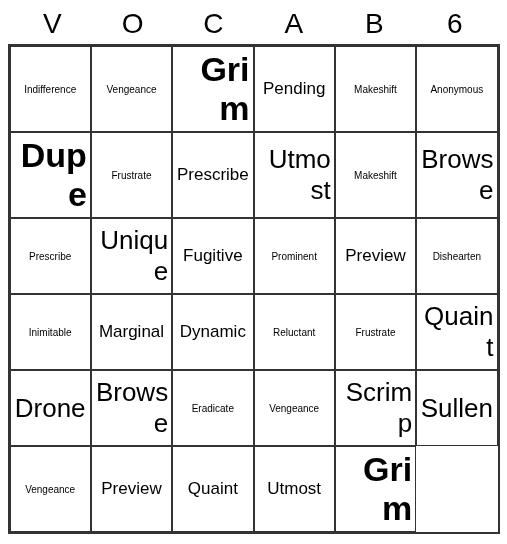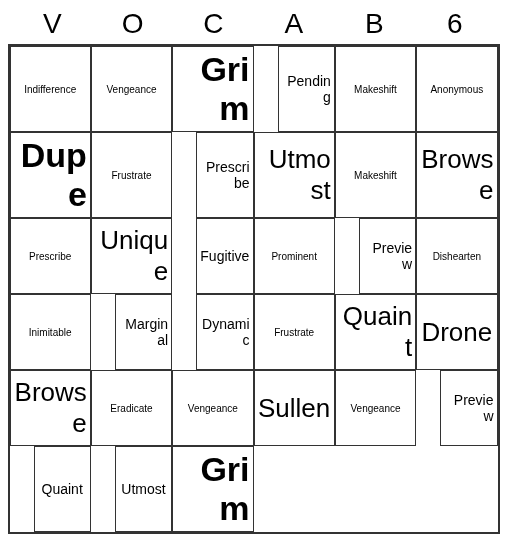--- a/index.html
+++ b/index.html
@@ -44,22 +44,21 @@
       justify-content: center;
       text-align: right;
       padding: 3px;
       word-break: break-word;
       hyphens: auto;
     }
     .cell-small {
       font-size: 10px;
     }
     .cell-medium {
-      font-size: 14px;
-      margin-left: 24px;
+      font-size: 17px;
     }
     .cell-large {
       font-size: 26px;
       font-weight: normal;
     }
     .cell-xlarge {
       font-size: 34px;
       font-weight: bold;
     }
   </style>
@@ -90,25 +89,27 @@
     <div class="cell cell-large">Browse</div>
     <div class="cell cell-small">Prescribe</div>
     <div class="cell cell-large">Unique</div>
     <div class="cell cell-medium">Fugitive</div>
     <div class="cell cell-small">Prominent</div>
     <div class="cell cell-medium">Preview</div>
     <div class="cell cell-small">Dishearten</div>
     <div class="cell cell-small">Inimitable</div>
     <div class="cell cell-medium">Marginal</div>
     <div class="cell cell-medium">Dynamic</div>
+    <div class="cell cell-small">Reluctant</div>
     <div class="cell cell-small">Frustrate</div>
     <div class="cell cell-large">Quaint</div>
     <div class="cell cell-large">Drone</div>
     <div class="cell cell-large">Browse</div>
     <div class="cell cell-small">Eradicate</div>
     <div class="cell cell-small">Vengeance</div>
+    <div class="cell cell-large">Scrimp</div>
     <div class="cell cell-large">Sullen</div>
     <div class="cell cell-small">Vengeance</div>
     <div class="cell cell-medium">Preview</div>
     <div class="cell cell-medium">Quaint</div>
     <div class="cell cell-medium">Utmost</div>
     <div class="cell cell-xlarge">Grim</div>
   </div>
 
 </body></html>

